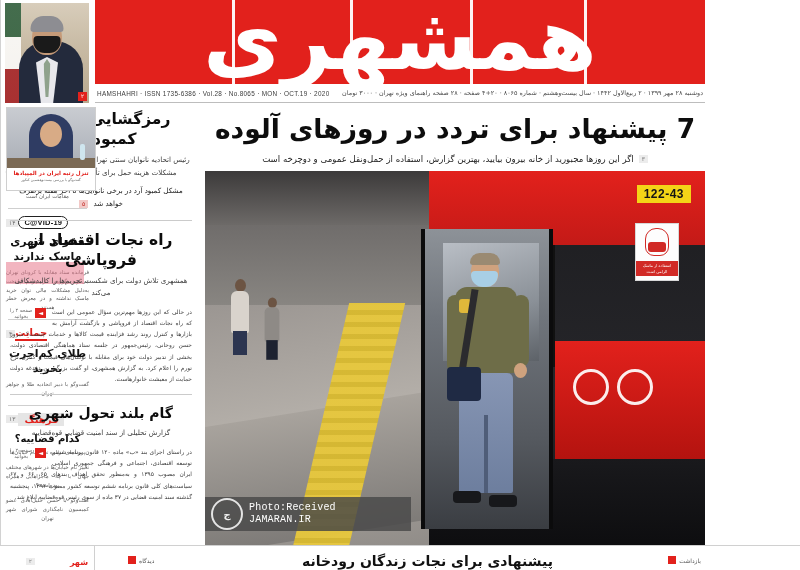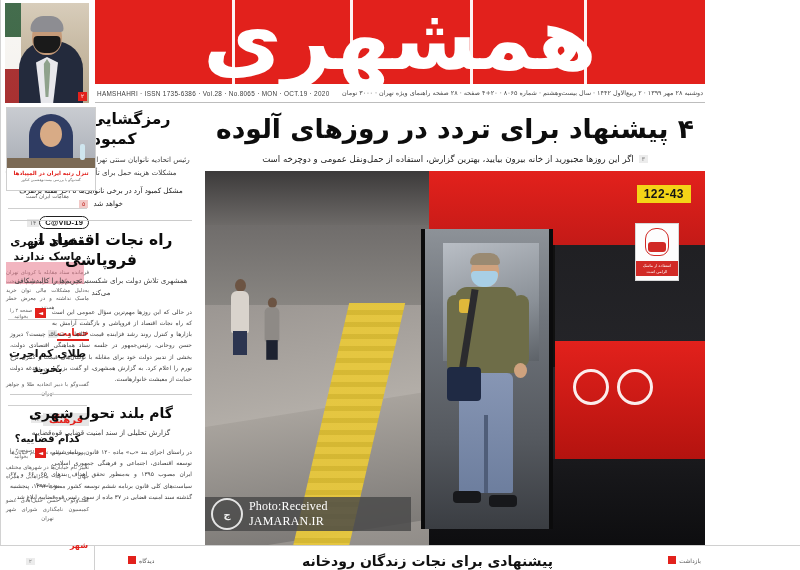--- a/index.html
+++ b/index.html
@@ -170,21 +170,21 @@
     line-height: 1.65;
     color: #5a5a5a;
     text-align: justify;
     text-align-last: center;
   }
   .rail-sep { height: 1px; background: #cfcfcf; margin: 7px 2px; }
 
   .kicker {
     display: flex;
     align-items: center;
-    justify-content: flex-start;
+    justify-content: flex-end;
     margin: 2px 0 4px;
   }
   .kicker-tag {
     font-size: 10px;
     font-weight: 700;
     color: #e2211c;
     letter-spacing: -.4px;
     border-bottom: 2px solid #e2211c;
     padding-bottom: 1px;
   }
@@ -395,22 +395,22 @@
   .credit-logo {
     width: 28px; height: 28px;
     border: 2px solid #e4e4e4;
     border-radius: 50%;
     display: flex; align-items: center; justify-content: center;
     color: #efefef; font-size: 10px; font-weight: 700;
     flex: 0 0 auto;
   }
   .credit-txt {
     color: #ffffff;
-    font-family: Liberation Serif, serif;
-    font-size: 12px;
+    font-family: Liberation Mono, monospace;
+    font-size: 10px;
     line-height: 1.25;
     letter-spacing: .2px;
   }
 
   
   .right {
     position: absolute;
     top: 103px; left: 0; right: auto;
     width: 200px;
     height: 467px;
@@ -518,21 +518,21 @@
     font-size: 6px; color: #555;
   }
   .b-sq { width: 8px; height: 8px; background: #e2211c; display:inline-block; }
   .b-tag.r1 { right: 4px; }
   .b-tag.l1 { left: 128px; }
   .b-fold {
     position: absolute; left: 0; bottom: 0; width: 94px; height: 24px;
     border-right: 1px solid #d0d0d0;
   }
   .b-fold .mini {
-    position: absolute; right: 6px; bottom: 20px;
+    position: absolute; right: 6px; bottom: 3px;
     font-size: 8px; font-weight: 700; color: #e2211c;
   }
   .b-fold .pgn {
     position: absolute; left: 26px; bottom: 5px;
     font-size: 5px; color: #777; background:#ececec; padding:1px 3px; line-height:1;
   }
 </style>
 </head>
 <body>
 
@@ -603,21 +603,21 @@
         <div class="rail-h sm">کدام قضاییه؟</div>
         <div class="rail-p">پرونده‌ای درباره تغییر نام خیابان‌ها</div>
         <div class="rail-p" style="margin-top:6px">تغییر نام خیابان‌ها در شهرهای مختلف جهان با چه ماجراهایی همراه بوده‌است؟</div>
         <div class="rail-p" style="margin-top:6px">گفت‌وگو با حسن خلیل‌آبادی عضو کمیسیون نامگذاری شورای شهر تهران</div>
       </div>
 
     </div>
   </div>
 
   <div class="center">
-    <div class="head-main">۴ پیشنهاد برای تردد در روزهای آلوده</div>
+    <div class="head-main">7 پیشنهاد برای تردد در روزهای آلوده</div>
     <div class="sub-main">
       <span class="sub-num">۳</span>
       <span>اگر این روزها مجبورید از خانه بیرون بیایید، بهترین گزارش، استفاده از حمل‌ونقل عمومی و دوچرخه است</span>
     </div>
 
     <div class="photo-main">
       <div class="pf-wallback"></div>
       <div class="pf-ceiling"></div>
       <div class="pf-floor"></div>
       <div class="pf-floor-2"></div>

